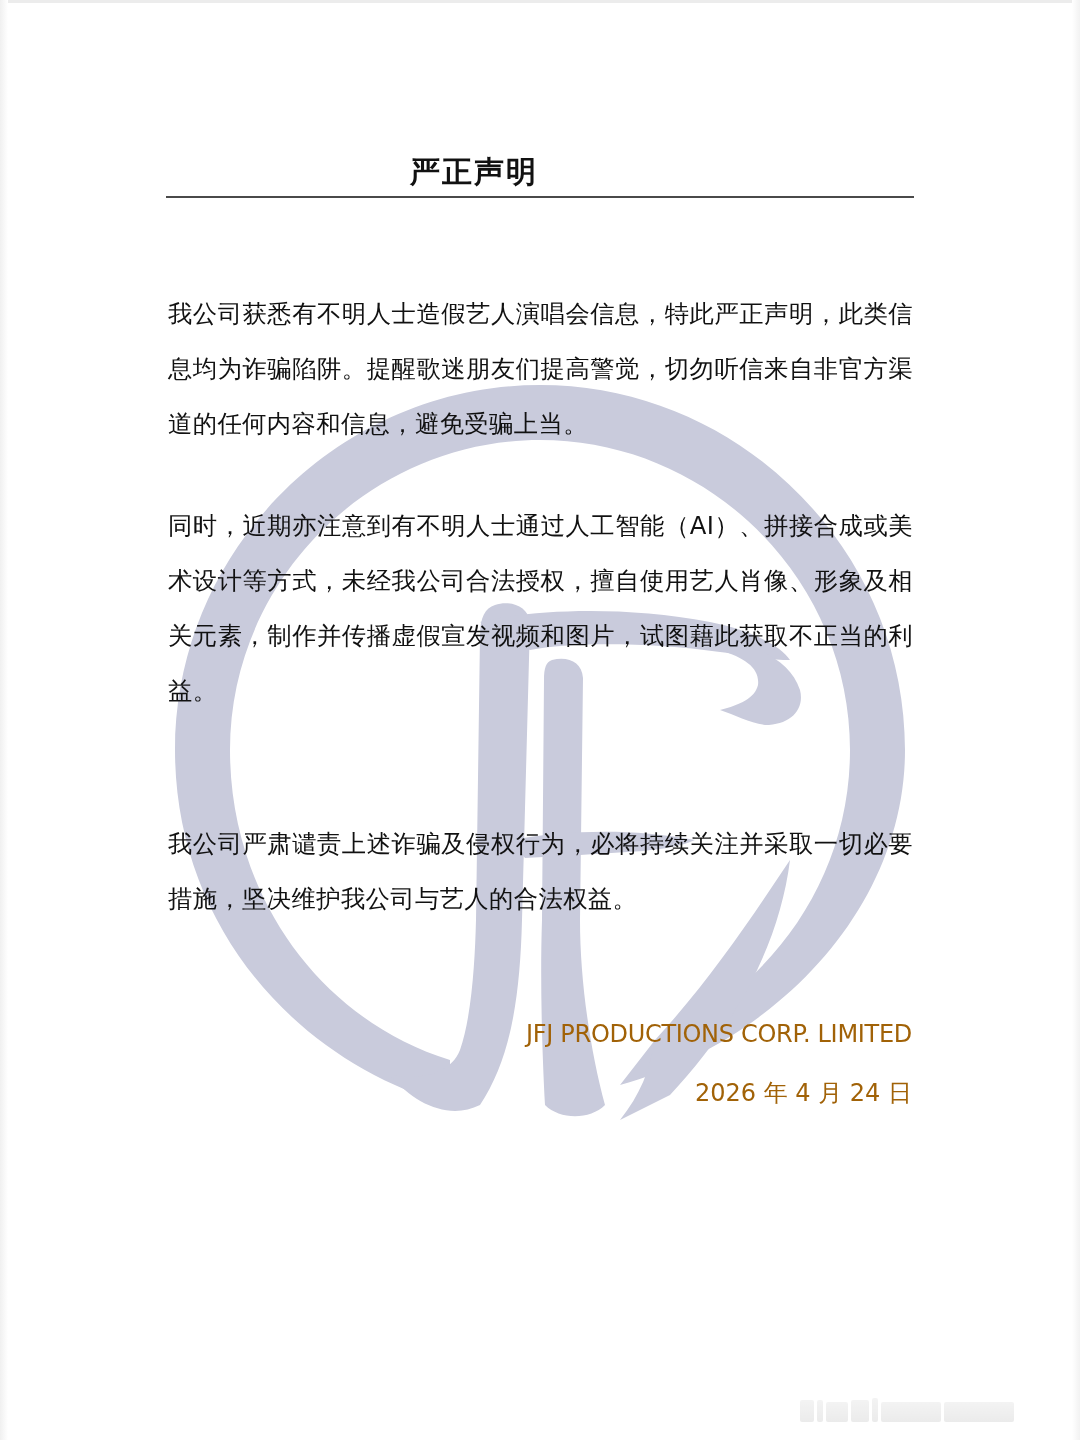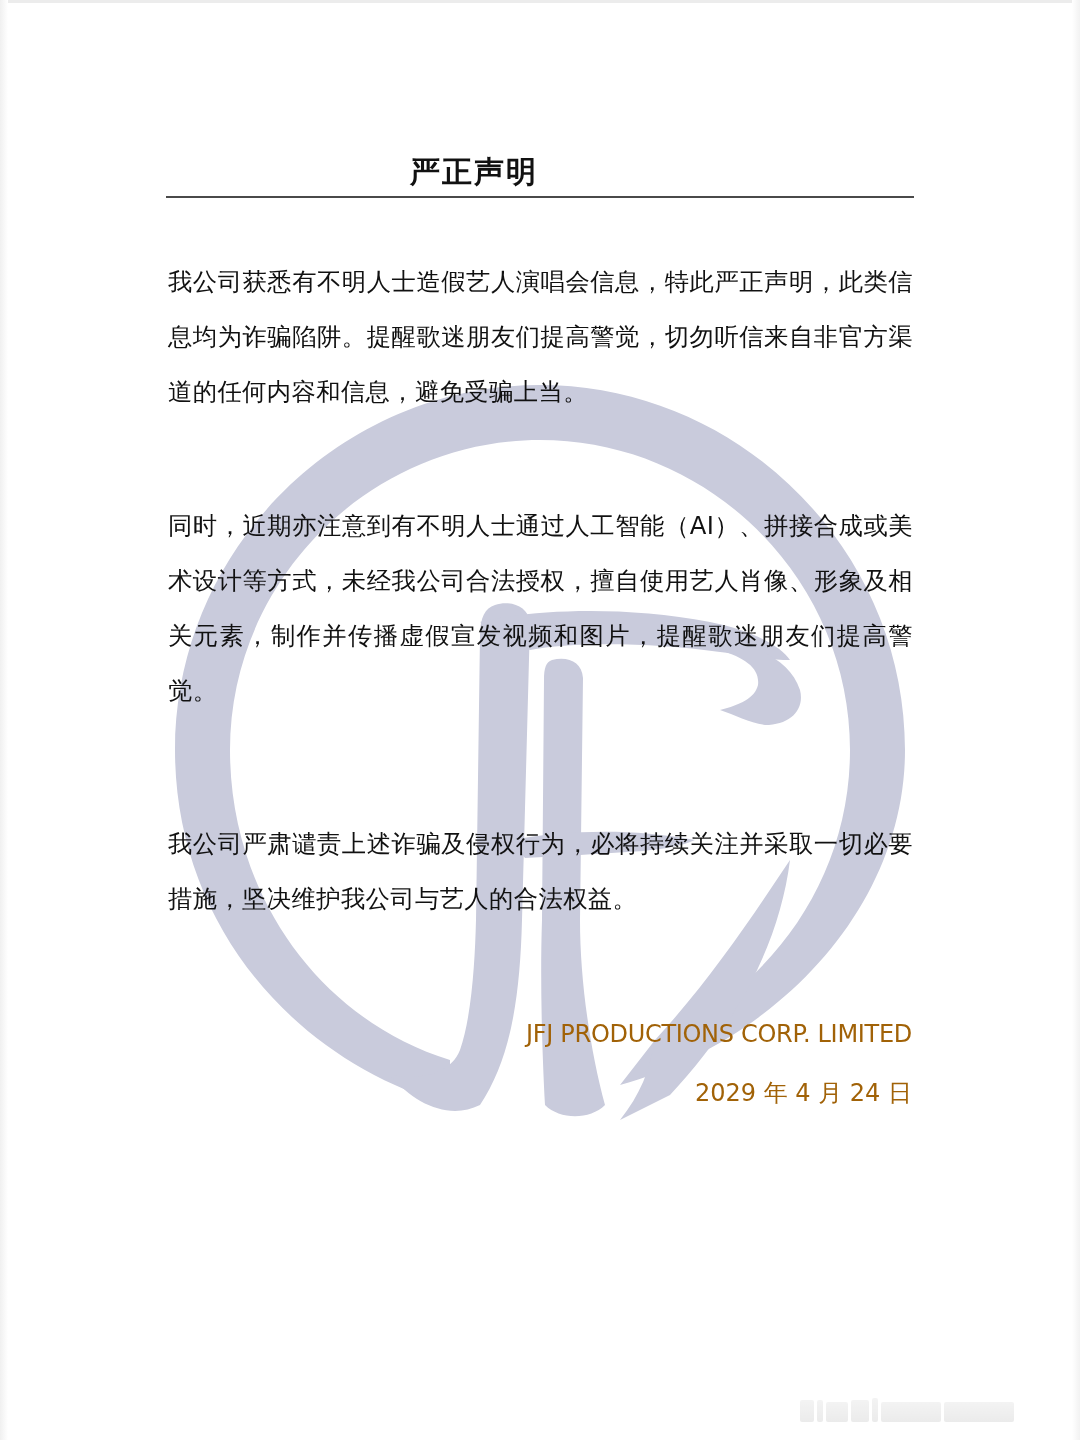--- a/index.html
+++ b/index.html
@@ -61,21 +61,21 @@
       left: 168px;
       width: 745px;
       font-size: 24.3px;
       line-height: 55px;
       letter-spacing: 0.4px;
       color: #111111;
       z-index: 2;
       text-align: justify;
       text-align-last: left;
     }
-    .p1 { top: 254px; }
+    .p1 { top: 286px; }
     .p2 { top: 498px; }
     .p3 { top: 816px; }
     .sign {
       position: absolute;
       right: 168px;
       text-align: right;
       font-family: "DejaVu Sans", "Liberation Sans", sans-serif;
       font-size: 24px;
       color: #a16207;
       z-index: 2;
@@ -166,25 +166,25 @@
              C630,580 590,660 520,735
              L470,760
              C490,735 500,710 505,680 Z"></path>
   </g>
 </svg>
 
 <div class="title">严正声明</div>
 <div class="title-rule"></div>
 
 <div class="body-text p1">我公司获悉有不明人士造假艺人演唱会信息，特此严正声明，此类信息均为诈骗陷阱。提醒歌迷朋友们提高警觉，切勿听信来自非官方渠道的任何内容和信息，避免受骗上当。</div>
-<div class="body-text p2">同时，近期亦注意到有不明人士通过人工智能（AI）、拼接合成或美术设计等方式，未经我公司合法授权，擅自使用艺人肖像、形象及相关元素，制作并传播虚假宣发视频和图片，提醒歌迷朋友们提高警觉。</div>
+<div class="body-text p2">同时，近期亦注意到有不明人士通过人工智能（AI）、拼接合成或美术设计等方式，未经我公司合法授权，擅自使用艺人肖像、形象及相关元素，制作并传播虚假宣发视频和图片，试图藉此获取不正当的利益。</div>
 <div class="body-text p3">我公司严肃谴责上述诈骗及侵权行为，必将持续关注并采取一切必要措施，坚决维护我公司与艺人的合法权益。</div>
 
 <div class="sign company">JFJ PRODUCTIONS CORP. LIMITED</div>
-<div class="sign date">2029 年 4 月 24 日</div>
+<div class="sign date">2026 年 4 月 24 日</div>
 
 <div class="footer-mark">
   <span style="width:14px;height:22px"></span>
   <span style="width:6px;height:22px"></span>
   <span style="width:22px;height:20px"></span>
   <span style="width:18px;height:22px"></span>
   <span style="width:6px;height:24px"></span>
   <span style="width:60px;height:20px"></span>
   <span style="width:70px;height:20px"></span>
 </div>

